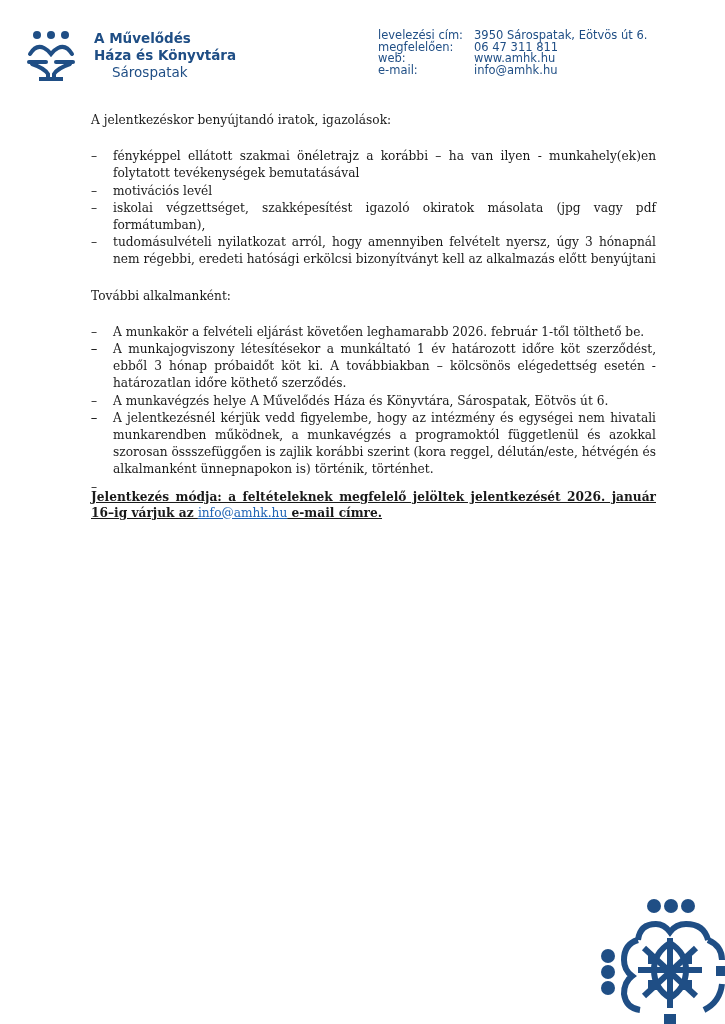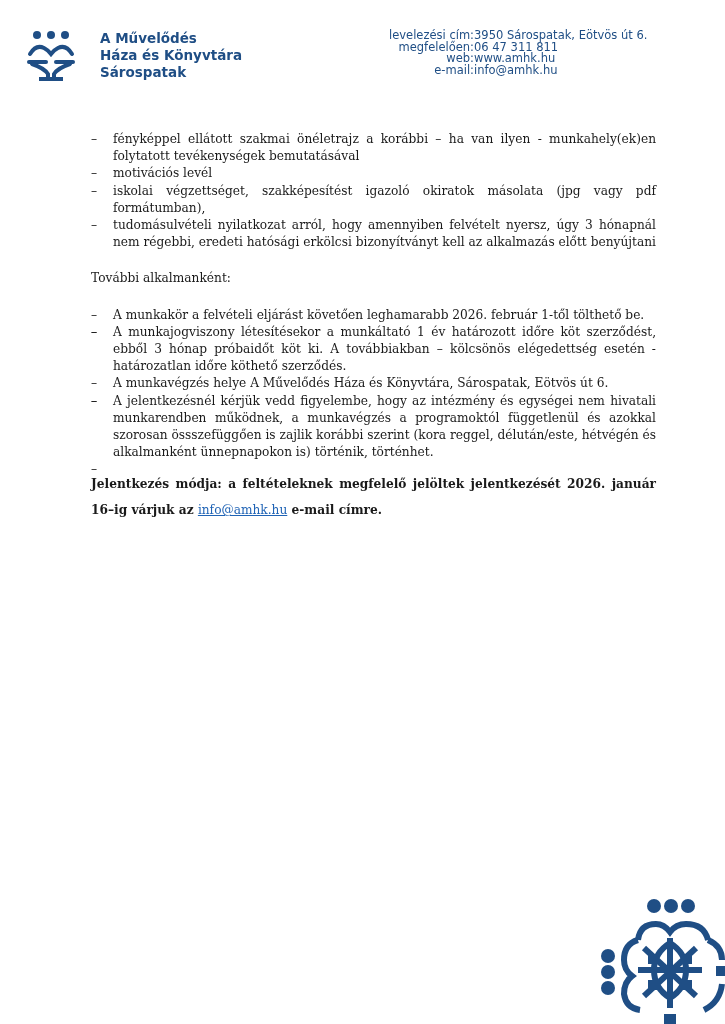--- a/index.html
+++ b/index.html
@@ -1,35 +1,35 @@
 <!DOCTYPE html>
 <html><head>
 <meta charset="utf-8">
 <style>
   html, body { margin: 0; padding: 0; background: #ffffff; }
   body { width: 725px; height: 1024px; position: relative; overflow: hidden; font-family: "DejaVu Serif", serif; color: #1a1a1a; }
 
   
   .logo { position: absolute; left: 26px; top: 30px; width: 50px; height: 52px; }
-  .org { position: absolute; left: 100px; top: 30px; font-family: "DejaVu Sans", sans-serif; color: #1f4e85; line-height: 17px; }
+  .org { position: absolute; left: 94px; top: 30px; font-family: "DejaVu Sans", sans-serif; color: #1f4e85; line-height: 17px; }
   .org .l1, .org .l2 { font-weight: bold; font-size: 13.5px; }
-  .org .l3 { font-size: 13.5px; font-weight: bold; }
-  .contact { position: absolute; left: 378px; top: 30px; font-family: "DejaVu Sans", sans-serif; font-size: 11.5px; color: #1f4e85; line-height: 11.5px; text-align: right; }
+  .org .l3 { font-size: 13.5px; font-weight: normal; margin-left: 18px; }
+  .contact { position: absolute; left: 378px; top: 30px; font-family: "DejaVu Sans", sans-serif; font-size: 11.5px; color: #1f4e85; line-height: 11.5px; }
   .contact .row { display: flex; }
   .contact .k { width: 96px; }
   .contact .v { }
 
   
   .content { position: absolute; left: 91px; top: 112px; width: 565px; font-size: 12.2px; line-height: 17.2px; }
   .p { margin: 0; }
   .gap { height: 19px; }
   ul.dash { list-style: none; margin: 0; padding: 0; }
   ul.dash li { position: relative; padding-left: 22px; text-align: justify; }
   ul.dash li .bullet { position: absolute; left: 0; top: 0; }
-  .bold-para { font-weight: bold; text-align: justify; line-height: 26px; margin-top: 10px; }
+  .bold-para { font-weight: bold; text-align: justify; line-height: 16px; margin-top: 10px; text-decoration: underline; }
   .bold-para a { color: #1f63b5; text-decoration: underline; font-weight: normal; }
 
   
   .mark { position: absolute; left: 598px; top: 898px; width: 127px; height: 126px; }
 </style>
 </head>
 <body>
 
 <svg class="logo" viewBox="0 0 50 52">
   <g fill="#1f4e85">
@@ -66,20 +66,21 @@
     <span class="k">web:</span>
     <span class="v">www.amhk.hu</span>
   </div>
   <div class="row">
     <span class="k">e-mail:</span>
     <span class="v">info@amhk.hu</span>
   </div>
 </div>
 
 <div class="content">
+  <p class="p">A jelentkezéskor benyújtandó iratok, igazolások:</p>
   <div class="gap"></div>
   <ul class="dash">
     <li><span class="bullet">–</span><span>fényképpel ellátott szakmai önéletrajz a korábbi – ha van ilyen - munkahely(ek)en folytatott tevékenységek bemutatásával</span></li>
     <li><span class="bullet">–</span><span>motivációs levél</span></li>
     <li><span class="bullet">–</span><span>iskolai végzettséget, szakképesítést igazoló okiratok másolata (jpg vagy pdf formátumban),</span></li>
     <li><span class="bullet">–</span><span>tudomásulvételi nyilatkozat arról, hogy amennyiben felvételt nyersz, úgy 3 hónapnál nem régebbi, eredeti hatósági erkölcsi bizonyítványt kell az alkalmazás előtt benyújtani</span></li>
   </ul>
   <div class="gap"></div>
   <p class="p">További alkalmanként:</p>
   <div class="gap"></div>

